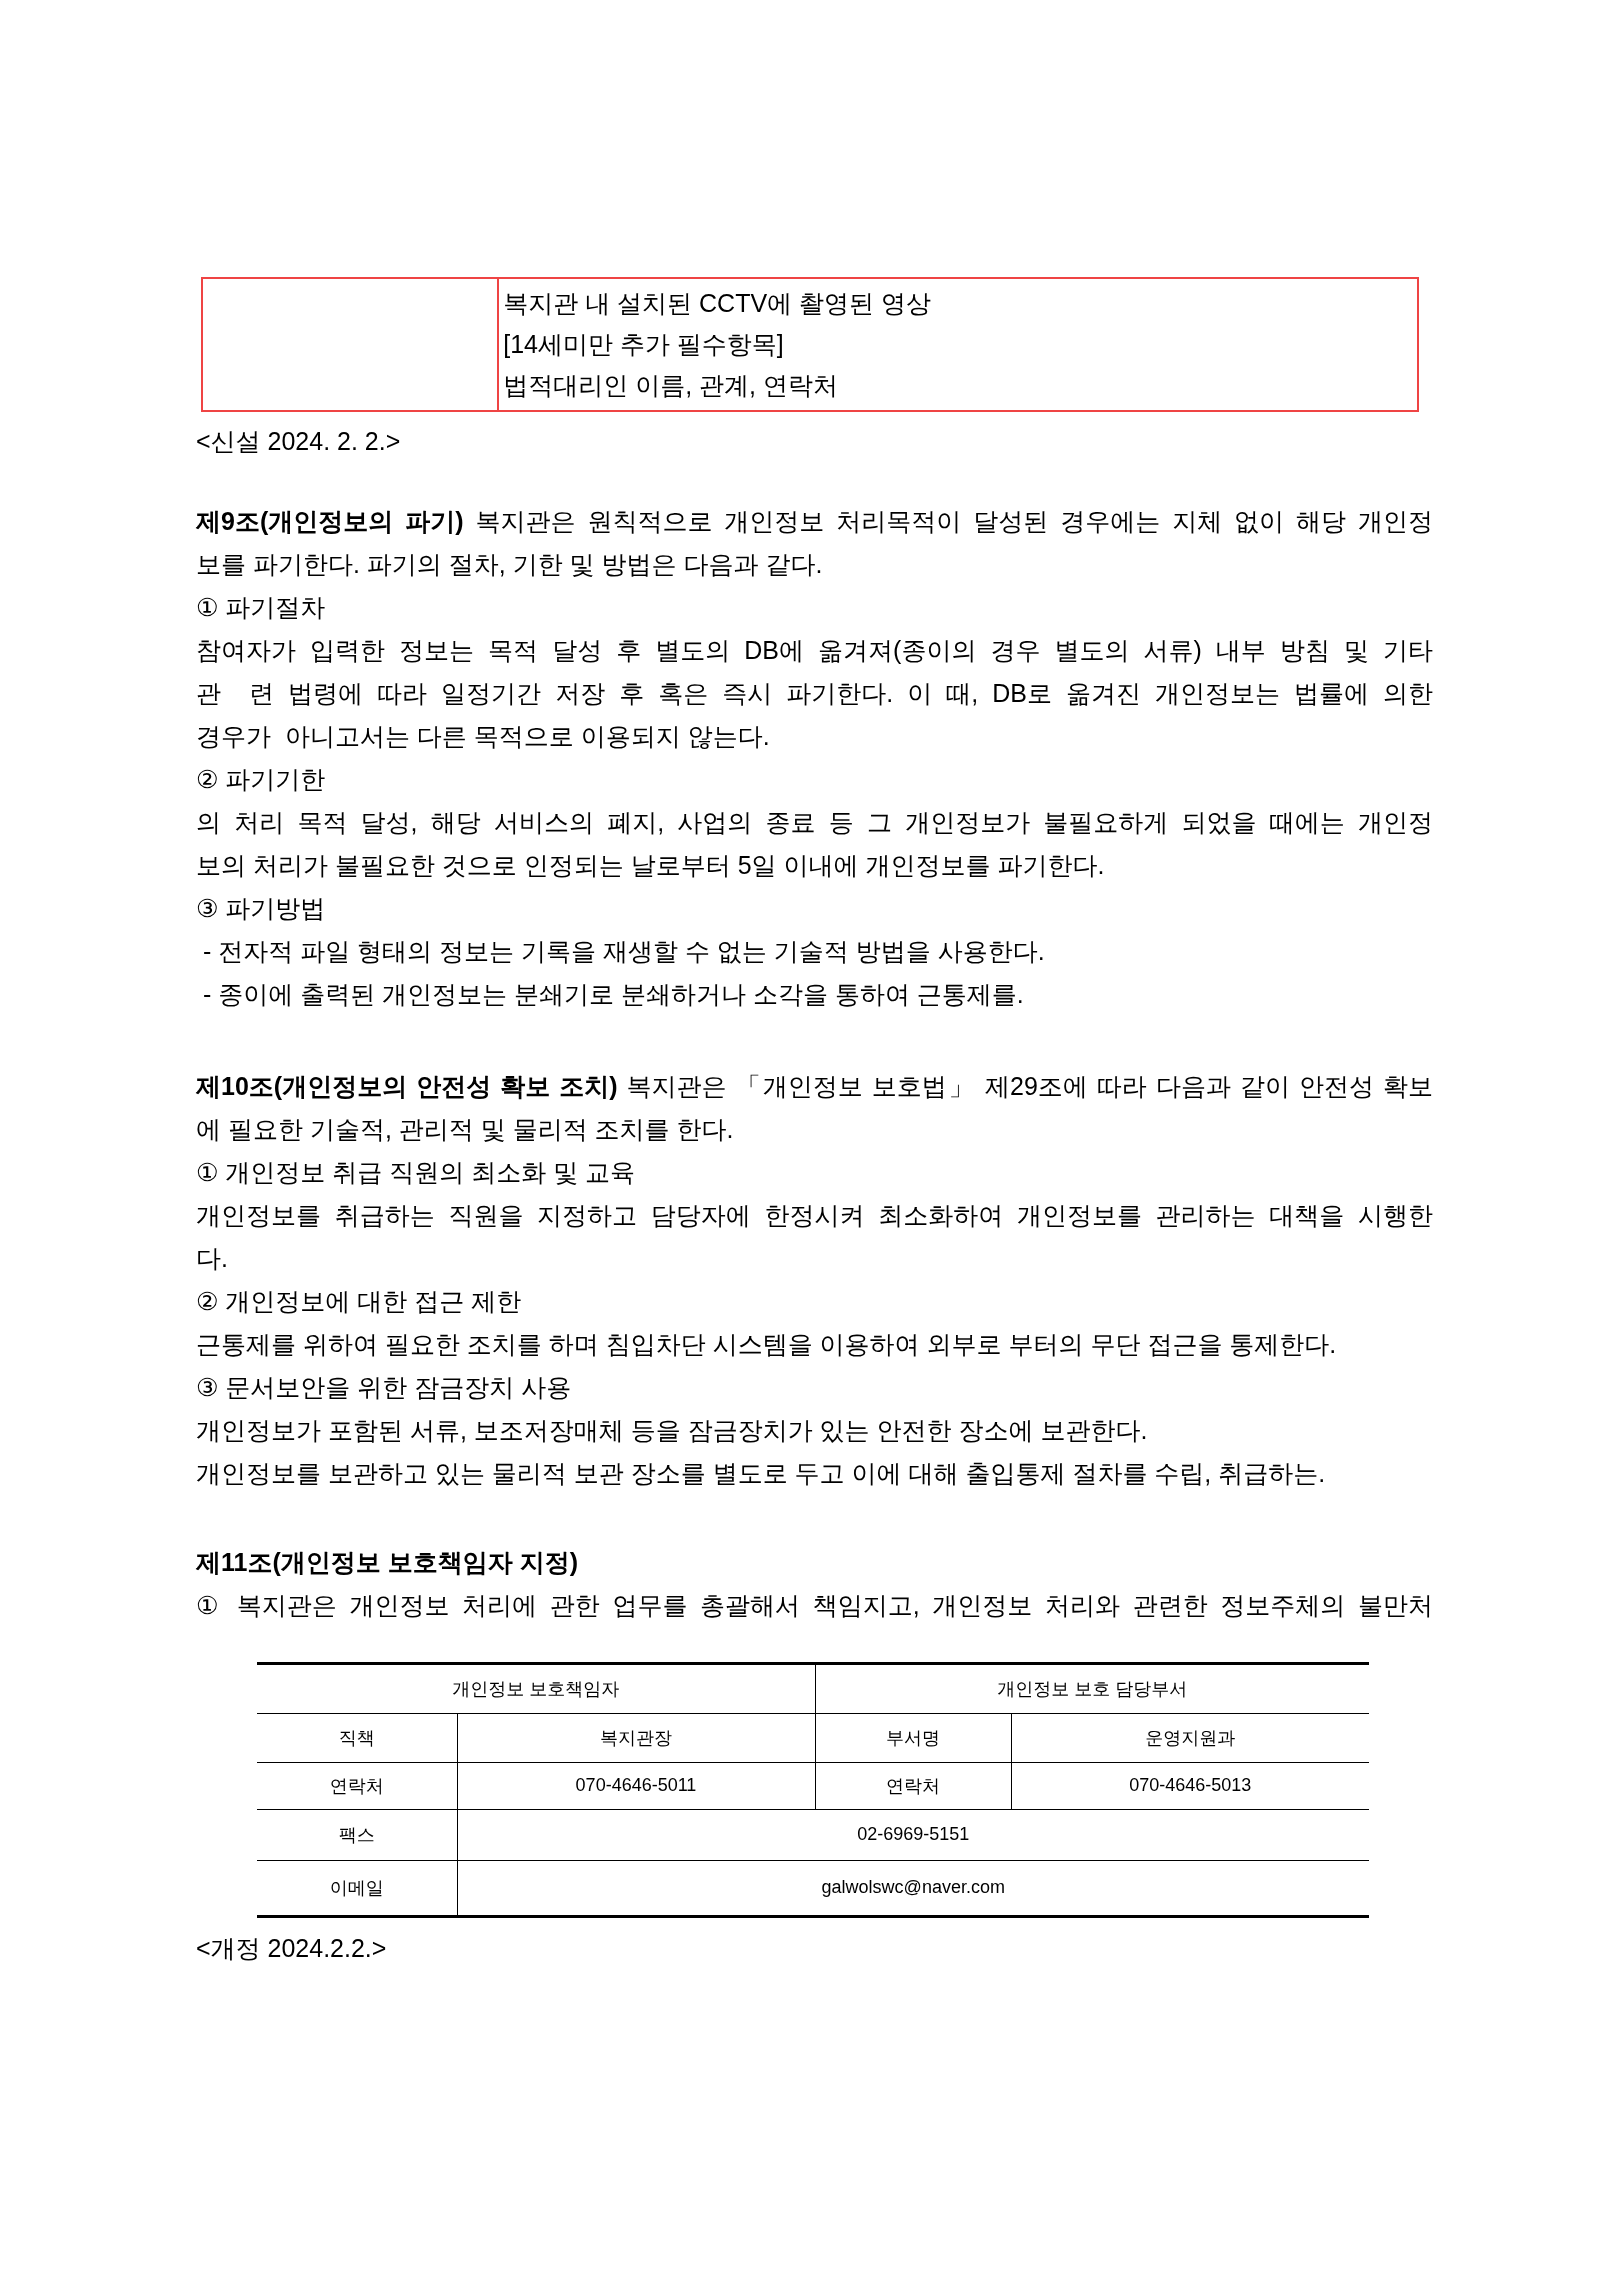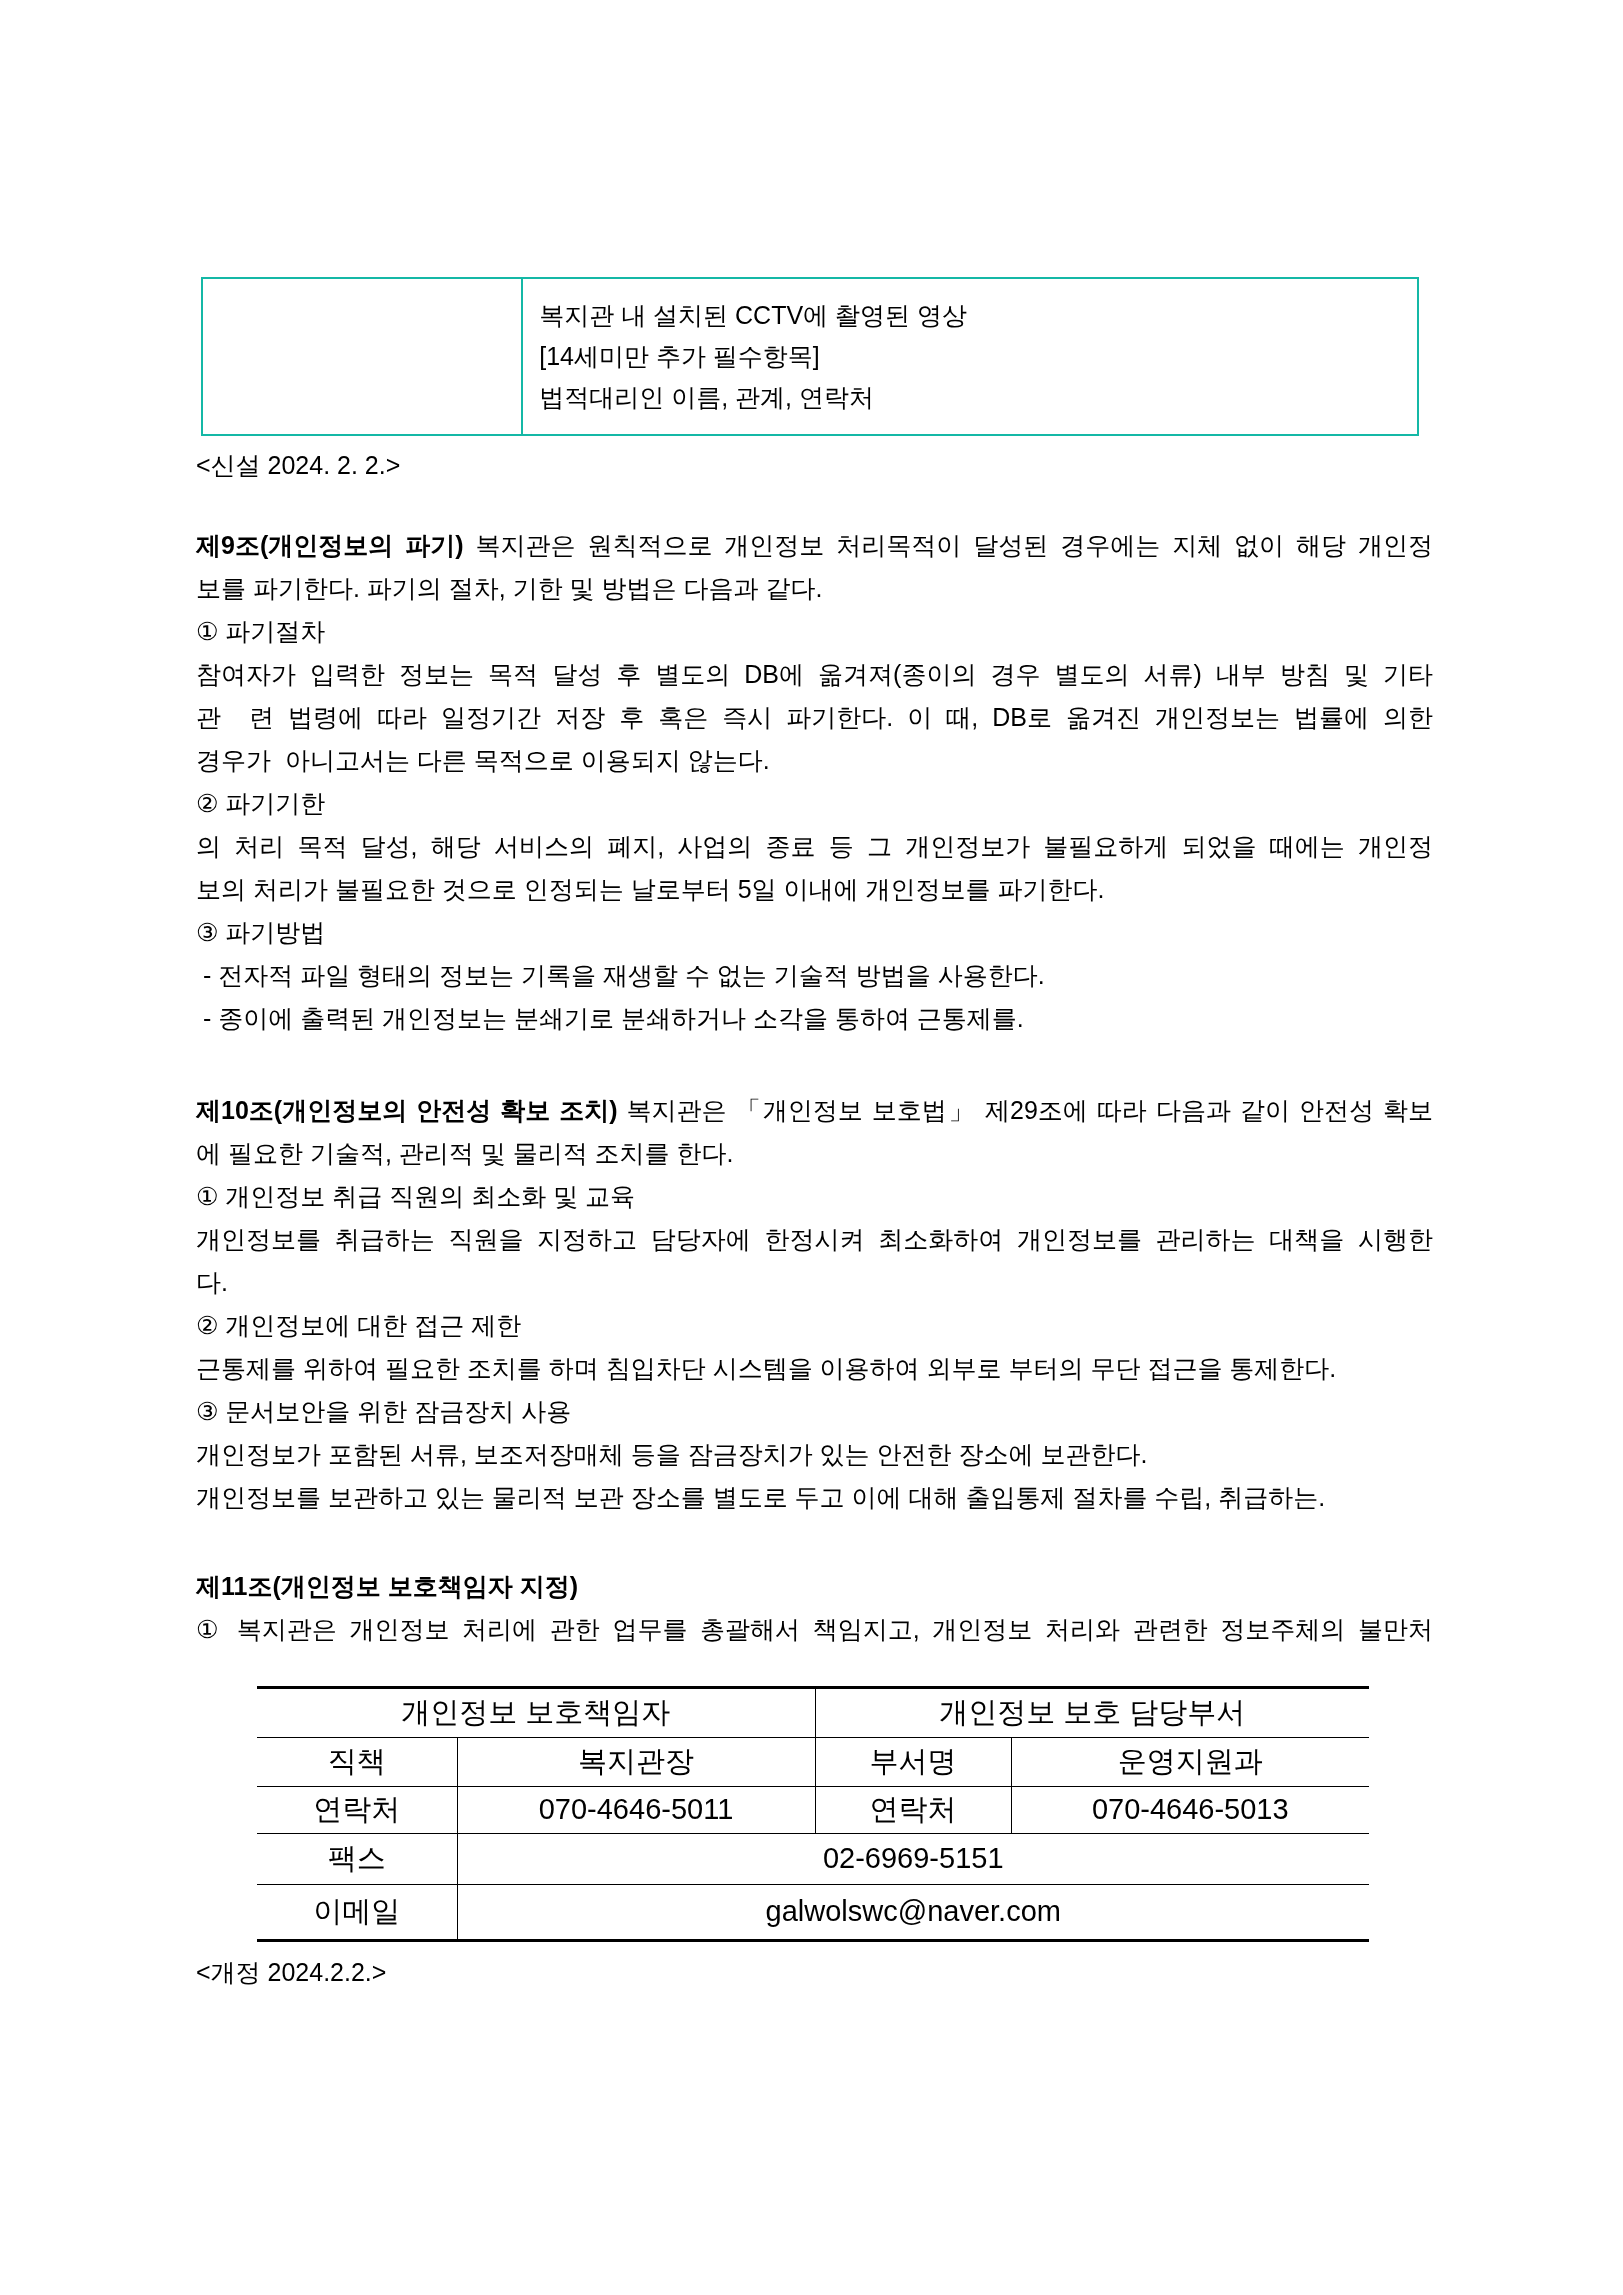--- a/index.html
+++ b/index.html
@@ -22,23 +22,23 @@
   }
 
   
   table.t1 {
     border-collapse: collapse;
     table-layout: fixed;
     margin-left: 5.2px;
     width: 1218px;
   }
   table.t1 td {
-    border: 2px solid #14b8a6;
+    border: 2px solid #ef4444;
     vertical-align: middle;
-    padding: 16px;
+    padding: 4px;
     margin-top: 17px;
   }
   td.t1-left  { width: 286px; }
   td.t1-right { padding: 5.2px 13px 5.2px 10.5px; }
   .t1line {
     line-height: 41px;
     white-space: pre-wrap;
     text-align: left;
   }
 
@@ -71,21 +71,21 @@
 
   
   table.t2 {
     border-collapse: collapse;
     table-layout: fixed;
     margin-top: 35px;
     margin-left: 61px;
     width: 1111px;
     border-top: 3.3px solid #000;
     border-bottom: 3.3px solid #000;
-    font-size: 29px;
+    font-size: 18px;
   }
   table.t2 td {
     padding: 0;
     vertical-align: middle;
     text-align: center;
     white-space: pre-wrap;
   }
   table.t2 tr.hline td { border-bottom: 1.3px solid #000; }
   td.vr { border-right: 1.3px solid #000; }
   td.left-val {

